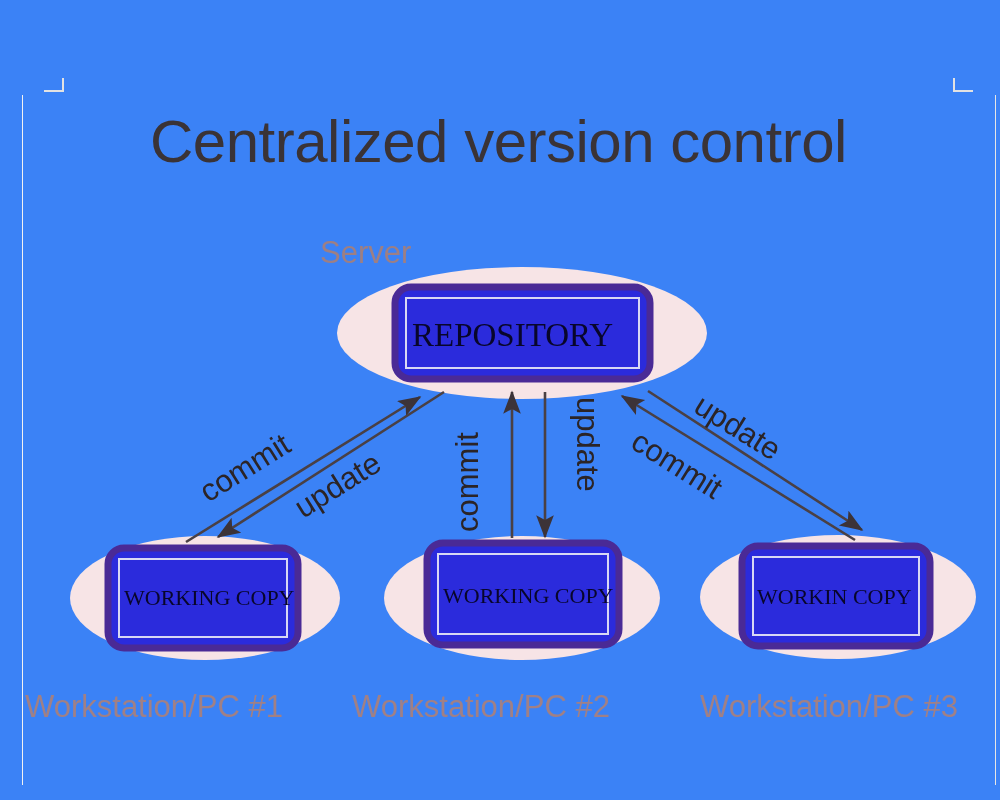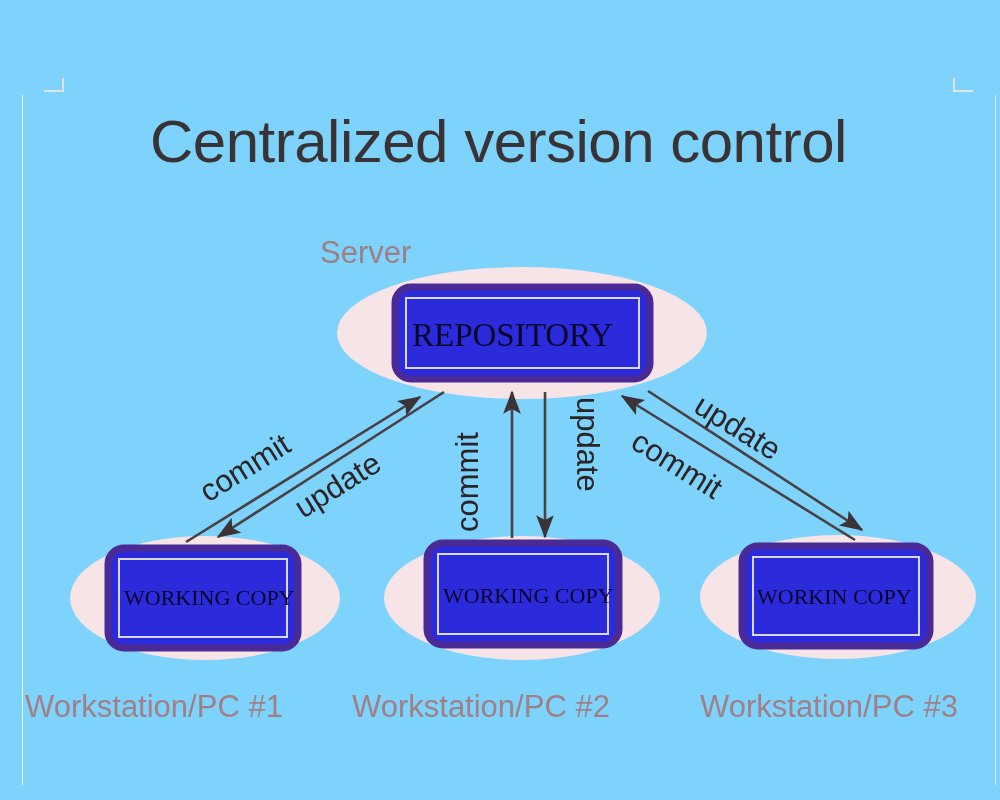--- a/index.html
+++ b/index.html
@@ -9,21 +9,21 @@
     background: #ffffff;
   }
   body {
     font-family: "Liberation Sans", "DejaVu Sans", sans-serif;
     -webkit-font-smoothing: antialiased;
   }
   #page {
     position: relative;
     width: 1000px;
     height: 800px;
-    background: #7dd3fc;
+    background: #3b82f6;
     overflow: hidden;
     text-align: right;
   }
   
   .crop-mark {
     position: absolute;
     pointer-events: none;
   }
   .crop-mark i {
     position: absolute;

